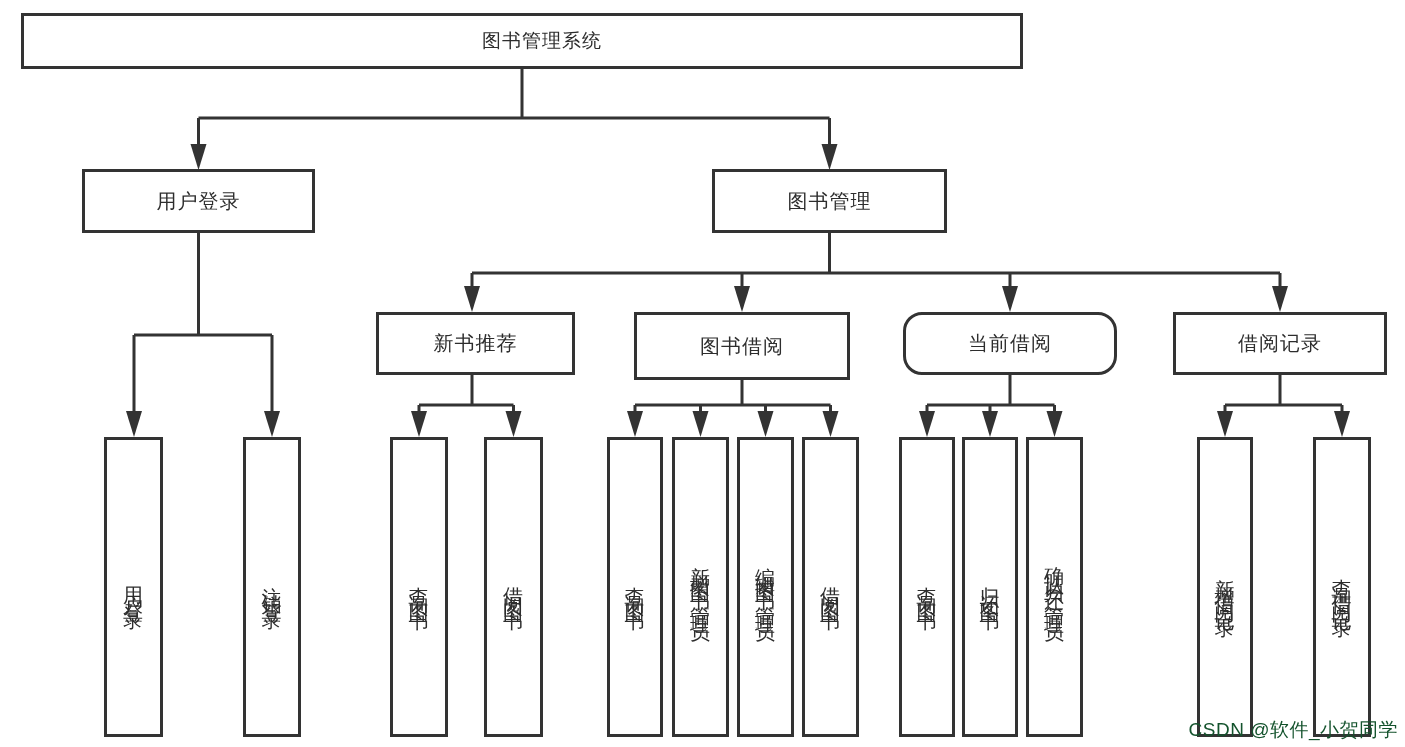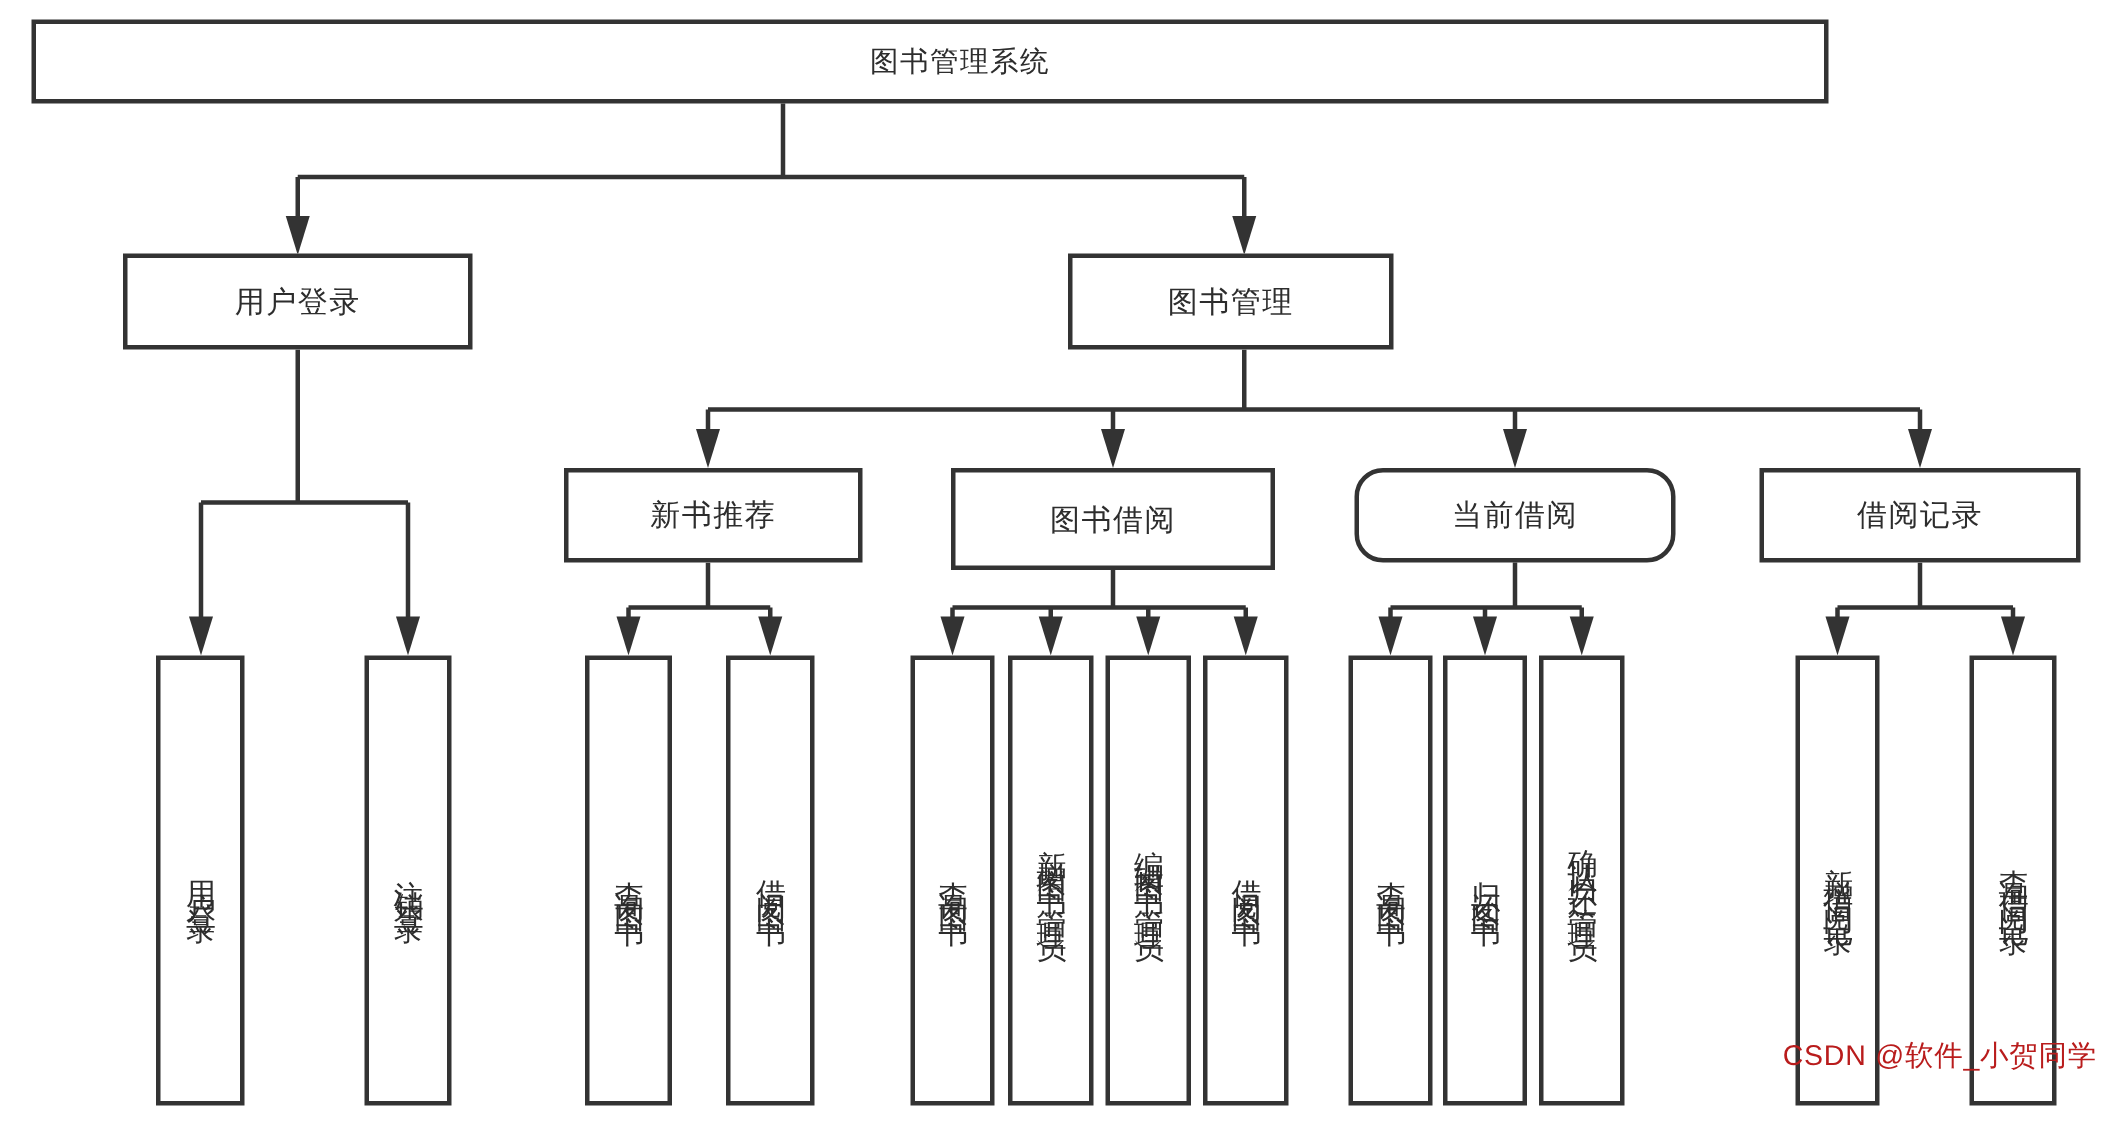--- a/index.html
+++ b/index.html
@@ -31,24 +31,24 @@
   .root-box { font-size: 19px; }
   .v-box {
     writing-mode: vertical-rl;
     text-orientation: mixed;
     font-size: 20px;
     letter-spacing: 8px;
     line-height: 1;
   }
   .watermark {
     position: absolute;
-    top: 691px;
+    top: 717px;
     right: 7px;
     font-size: 19px;
-    color: #b91c1c;
+    color: #14532d;
     letter-spacing: 0.5px;
     white-space: nowrap;
     z-index: 5;
   }
 </style>
 </head>
 <body>
 
 <div class="canvas">
 
@@ -89,28 +89,28 @@
       <polygon points="757.5,411 773.5,411 765.5,437"></polygon>
       <polygon points="822.5,411 838.5,411 830.5,437"></polygon>
       <polygon points="919,411 935,411 927,437"></polygon>
       <polygon points="982,411 998,411 990,437"></polygon>
       <polygon points="1046.5,411 1062.5,411 1054.5,437"></polygon>
       <polygon points="1217,411 1233,411 1225,437"></polygon>
       <polygon points="1334,411 1350,411 1342,437"></polygon>
     </g>
   </svg>
 
-  <div class="box h-box root-box" style="left:21px; top:13px; width:1198px; height:56px;padding-left:40px;">
+  <div class="box h-box root-box" style="left:21px; top:13px; width:1002px; height:56px;padding-left:40px;">
     <span>图书管理系统</span>
   </div>
 
   <div class="box h-box" style="left:82px; top:169px; width:233px; height:64px;">
     <span>用户登录</span>
   </div>
-  <div class="box h-box" style="left:712px; top:169px; width:217px; height:64px;">
+  <div class="box h-box" style="left:712px; top:169px; width:235px; height:64px;">
     <span>图书管理</span>
   </div>
 
   <div class="box h-box" style="left:376px; top:312px; width:199px; height:63px;">
     <span>新书推荐</span>
   </div>
   <div class="box h-box" style="left:634px; top:312px; width:216px; height:68px;">
     <span>图书借阅</span>
   </div>
   <div class="box h-box" style="left:903px; top:312px; width:214px; height:63px;border-radius:19px;">

